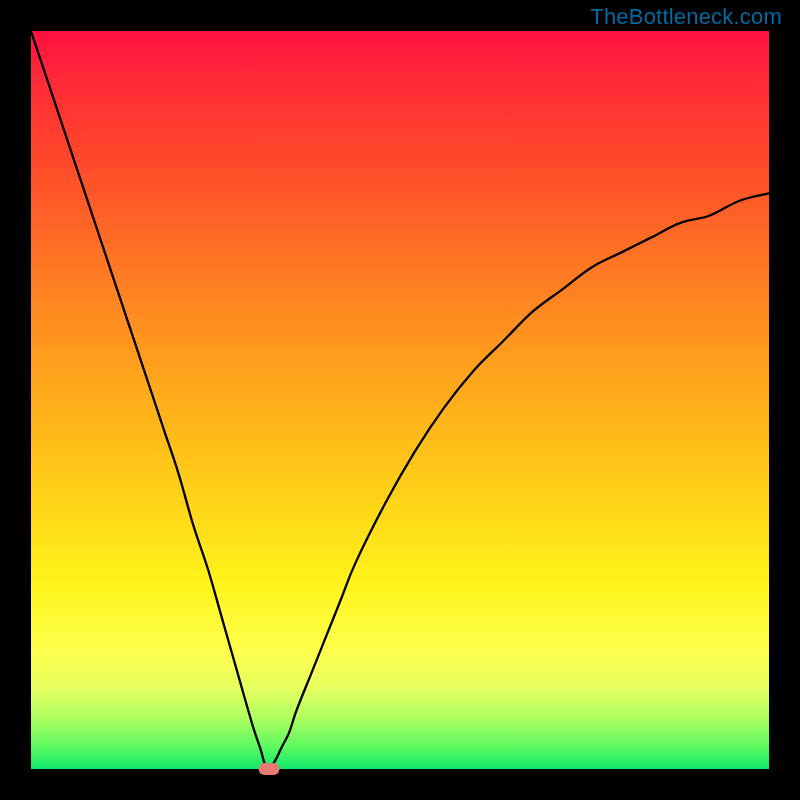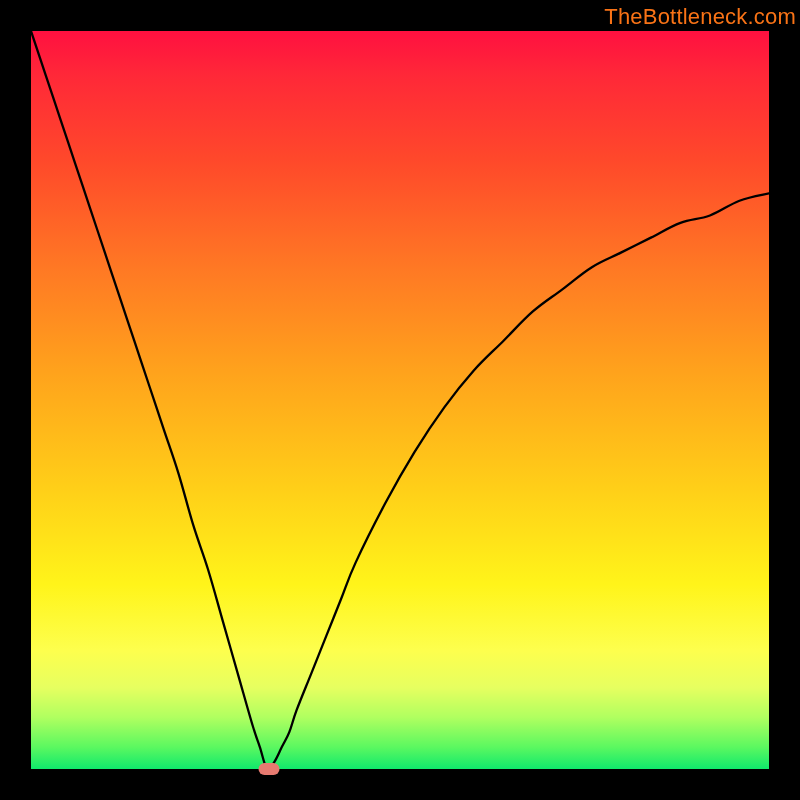--- a/index.html
+++ b/index.html
@@ -35,22 +35,22 @@
       #fdff4e 84%,
       #e6ff60 89%,
       #b0ff60 93%,
       #5cf860 97%,
       #10e96c 100%
     );
   }
   .watermark {
     position: absolute;
     top: 4px;
-    right: 4px;
-    color: #f97316;
+    right: 18px;
+    color: #0369a1;
     font-size: 22px;
     font-weight: 500;
     font-family: Arial, Helvetica, sans-serif;
     letter-spacing: 0.2px;
   }
   svg.curve {
     position: absolute;
     left: 0;
     top: 0;
     width: 738px;

